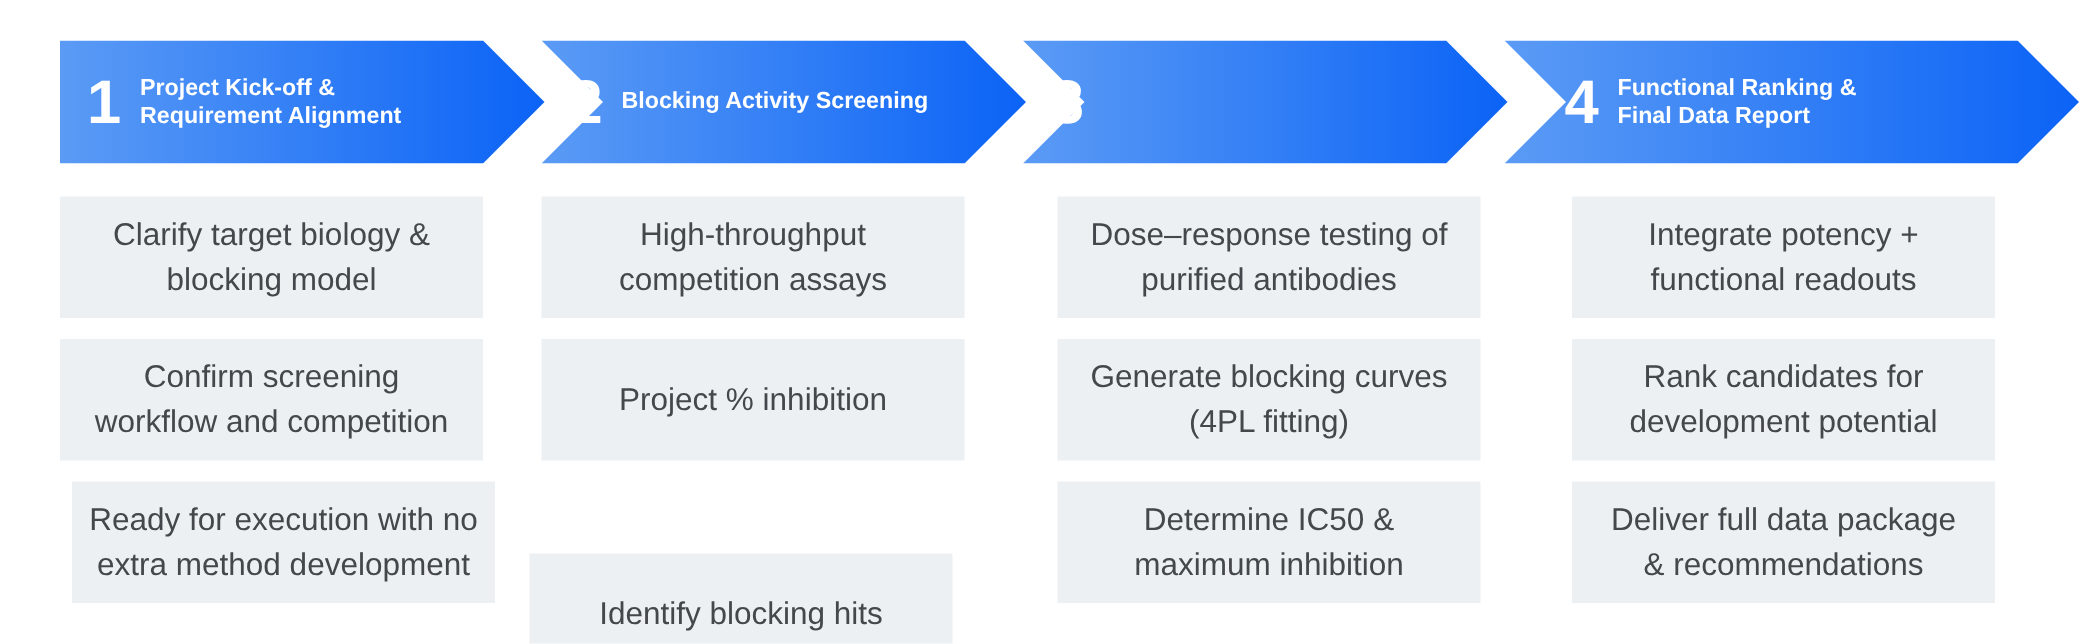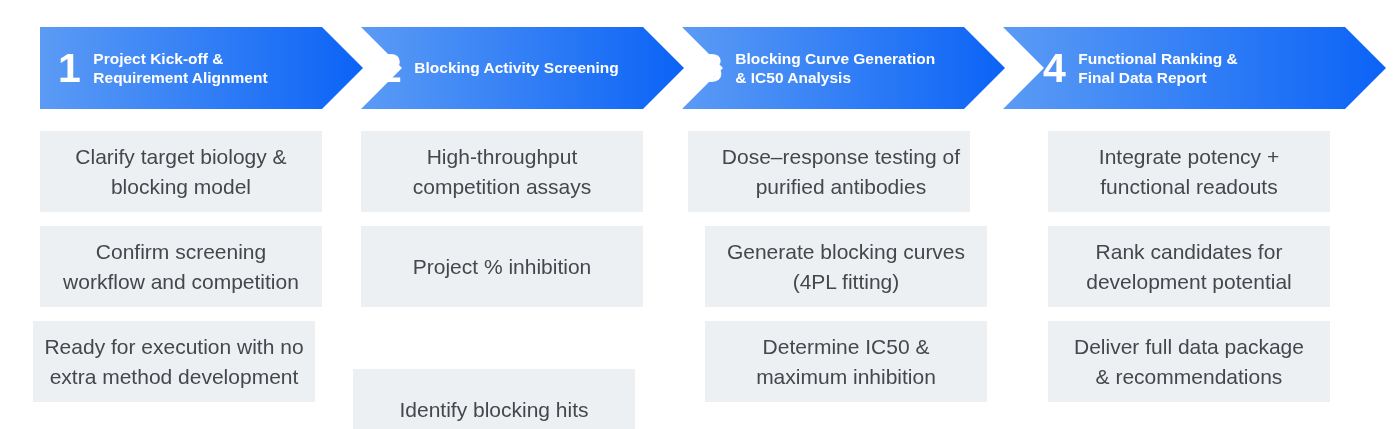--- a/index.html
+++ b/index.html
@@ -132,57 +132,55 @@
 Requirement Alignment</span>
       </div>
 
       <div class="arrow-label" style="left:339px;">
         <span class="step-num">2</span>
         <span class="step-title">Blocking Activity Screening</span>
       </div>
 
       <div class="arrow-label" style="left:660px;">
         <span class="step-num">3</span>
-        <span class="step-title">Blocking Curve Generation
-&amp; IC50 Analysis</span>
       </div>
 
       <div class="arrow-label" style="left:1003px;">
         <span class="step-num">4</span>
         <span class="step-title">Functional Ranking &amp;
 Final Data Report</span>
       </div>
     </div>
   </div>
 
   <div class="card" style="left:40px;  top:131px;">
     <span class="card-text">Clarify target biology &amp;
 blocking model</span>
   </div>
   <div class="card" style="left:40px;  top:226px;">
     <span class="card-text">Confirm screening
 workflow and competition</span>
   </div>
-  <div class="card" style="left:33px;  top:321px;">
+  <div class="card" style="left:48px;  top:321px;">
     <span class="card-text">Ready for execution with no
 extra method development</span>
   </div>
 
   <div class="card" style="left:361px; top:131px;">
     <span class="card-text">High-throughput
 competition assays</span>
   </div>
   <div class="card" style="left:361px; top:226px;">
     <span class="card-text">Project % inhibition</span>
   </div>
   <div class="card" style="left:353px; top:321px;margin-top:48px;">
     <span class="card-text">Identify blocking hits</span>
   </div>
 
-  <div class="card" style="left:688px; top:131px;justify-content:flex-end;">
+  <div class="card" style="left:705px; top:131px;">
     <span class="card-text">Dose–response testing of
 purified antibodies</span>
   </div>
   <div class="card" style="left:705px; top:226px;">
     <span class="card-text">Generate blocking curves
 (4PL fitting)</span>
   </div>
   <div class="card" style="left:705px; top:321px;">
     <span class="card-text">Determine IC50 &amp;
 maximum inhibition</span>

